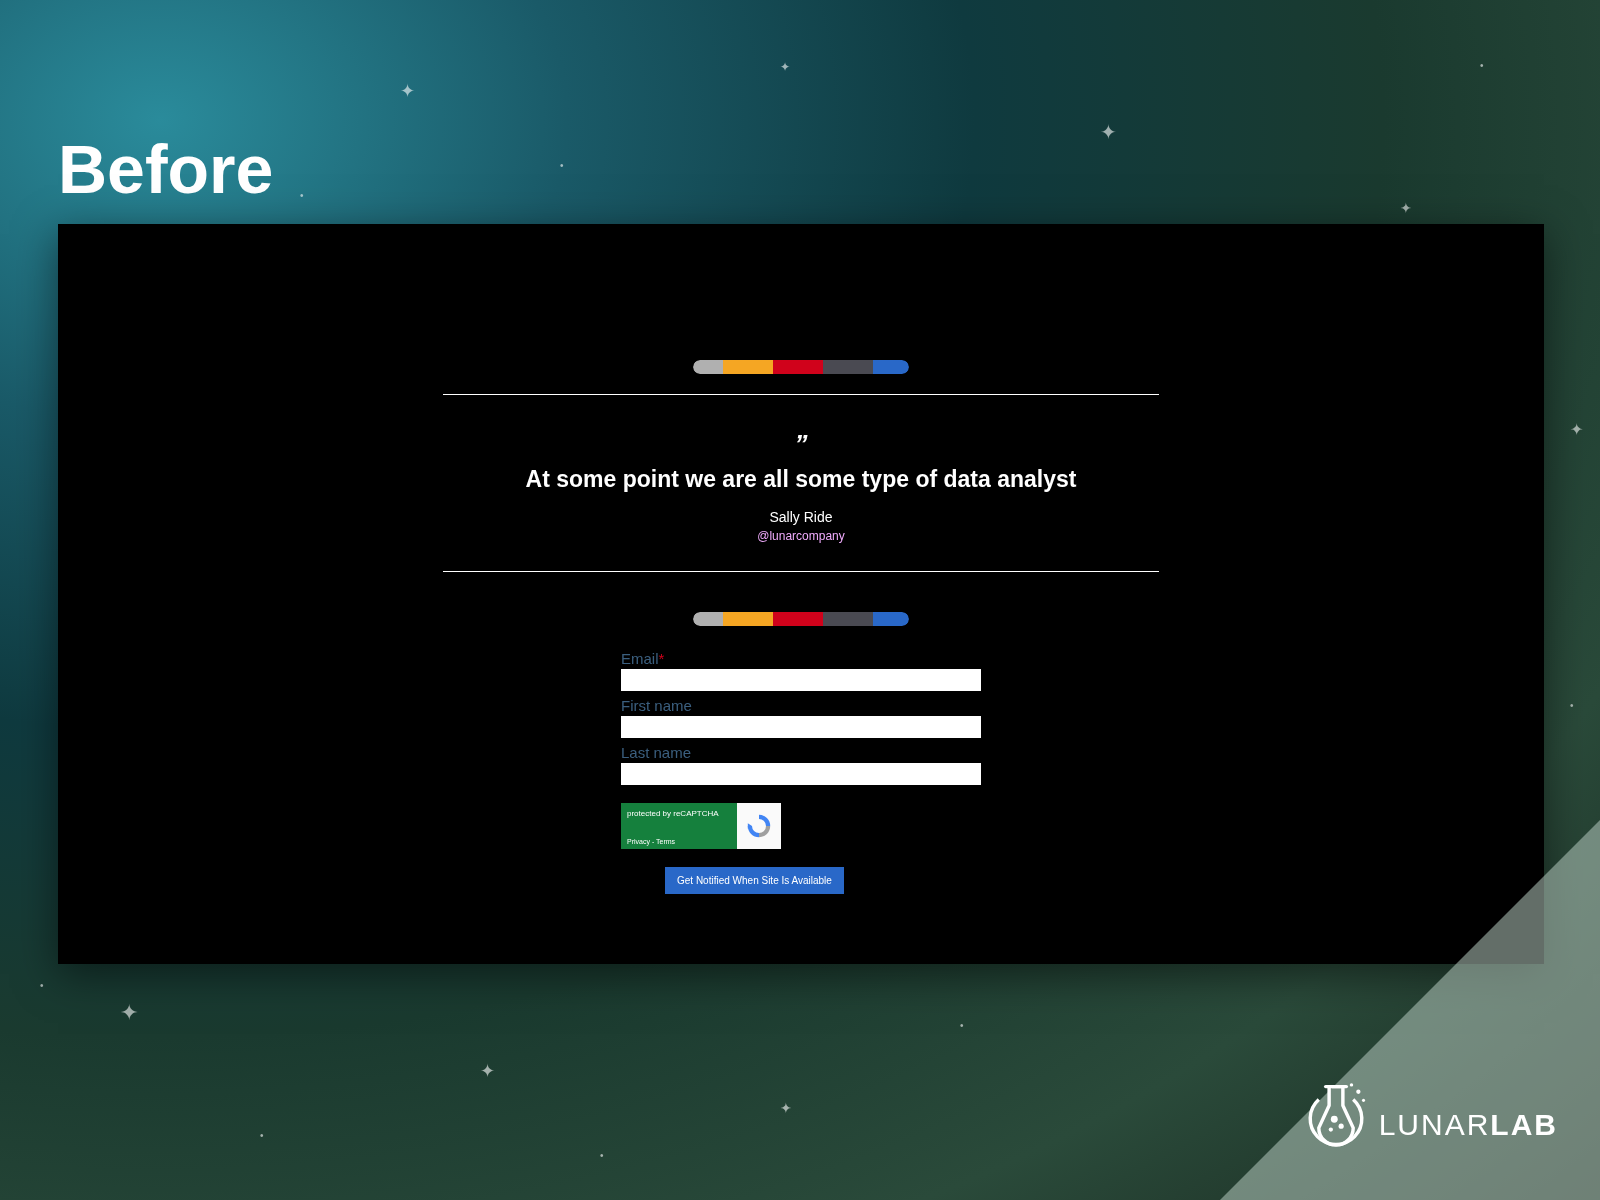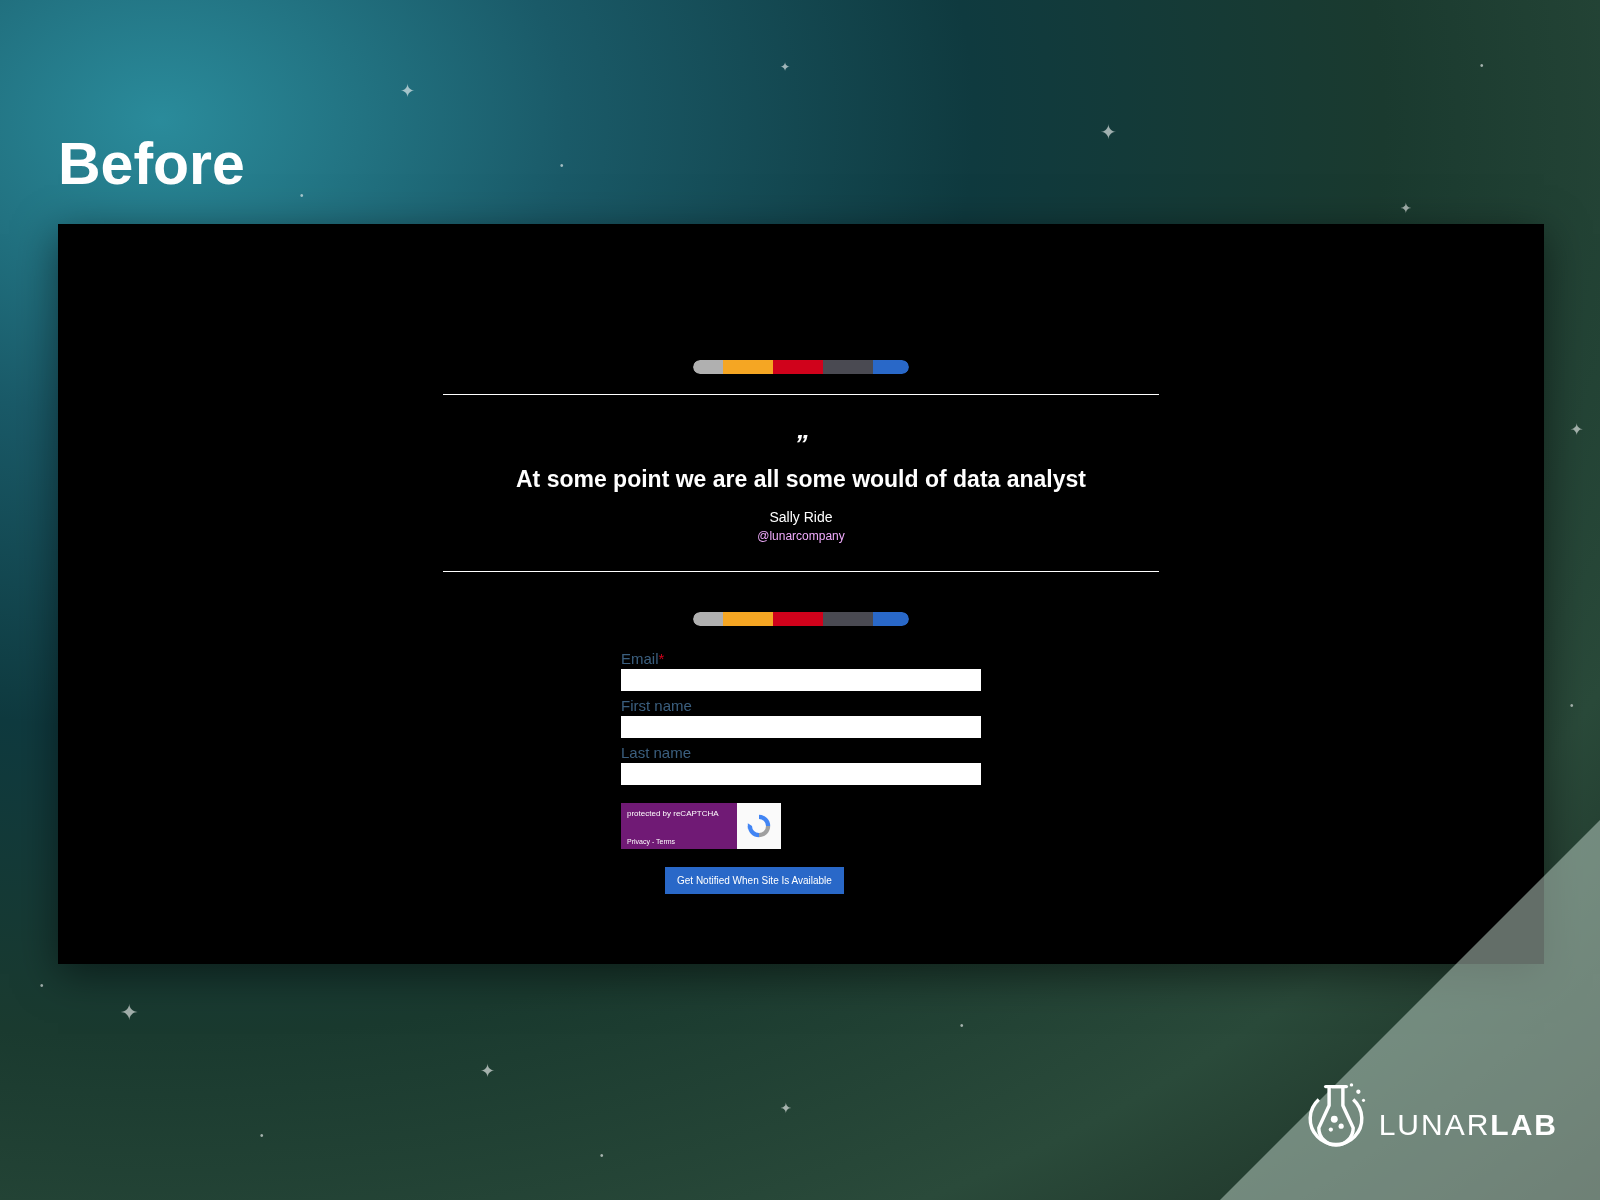--- a/index.html
+++ b/index.html
@@ -15,21 +15,21 @@
   .star {
     position: absolute;
     color: rgba(255,255,255,0.6);
     pointer-events: none;
     user-select: none;
   }
   .slide-title {
     position: absolute;
     top: 130px;
     left: 58px;
-    font-size: 59px;
+    font-size: 68px;
     font-weight: 700;
     color: #fff;
   }
   .screenshot {
     position: absolute;
     left: 58px;
     top: 224px;
     width: 1486px;
     height: 740px;
     background: #000;
@@ -114,21 +114,21 @@
   .recaptcha {
     margin-top: 18px;
     width: 160px;
     height: 46px;
     display: flex;
     background: #fff;
     box-shadow: 0 1px 3px rgba(0,0,0,0.3);
   }
   .rc-left {
     flex: 1;
-    background: #701a75;
+    background: #15803d;
     color: #fff;
     font-size: 8px;
     padding: 6px 6px 4px 6px;
     display: flex;
     flex-direction: column;
     justify-content: space-between;
   }
   .rc-links { font-size: 7px; }
   .rc-links a { color: #fff; text-decoration: none; }
   .rc-right {
@@ -209,21 +209,21 @@
     <div class="color-bar">
       <div class="seg seg1"></div>
         <div class="seg seg2"></div>
         <div class="seg seg3"></div>
         <div class="seg seg4"></div>
         <div class="seg seg5"></div>
     </div>
     <hr class="divider">
 
     <div class="quotemark">”</div>
-    <div class="quote">At some point we are all some would of data analyst</div>
+    <div class="quote">At some point we are all some type of data analyst</div>
     <div class="author">Sally Ride</div>
     <div class="handle">@lunarcompany</div>
 
     <hr class="divider" style="margin-top:28px;">
     <div class="color-bar second">
       <div class="seg seg1"></div>
         <div class="seg seg2"></div>
         <div class="seg seg3"></div>
         <div class="seg seg4"></div>
         <div class="seg seg5"></div>

